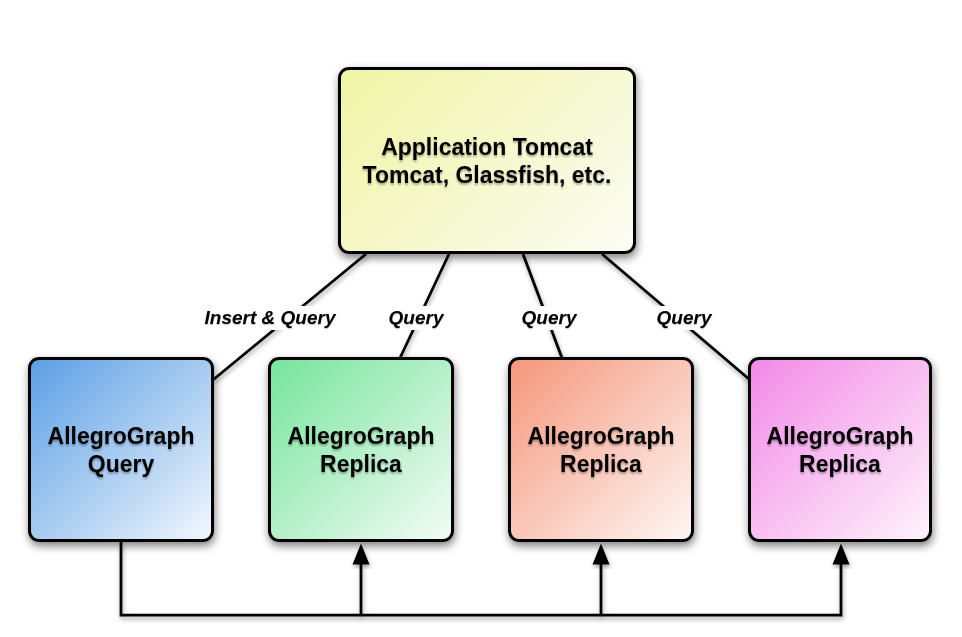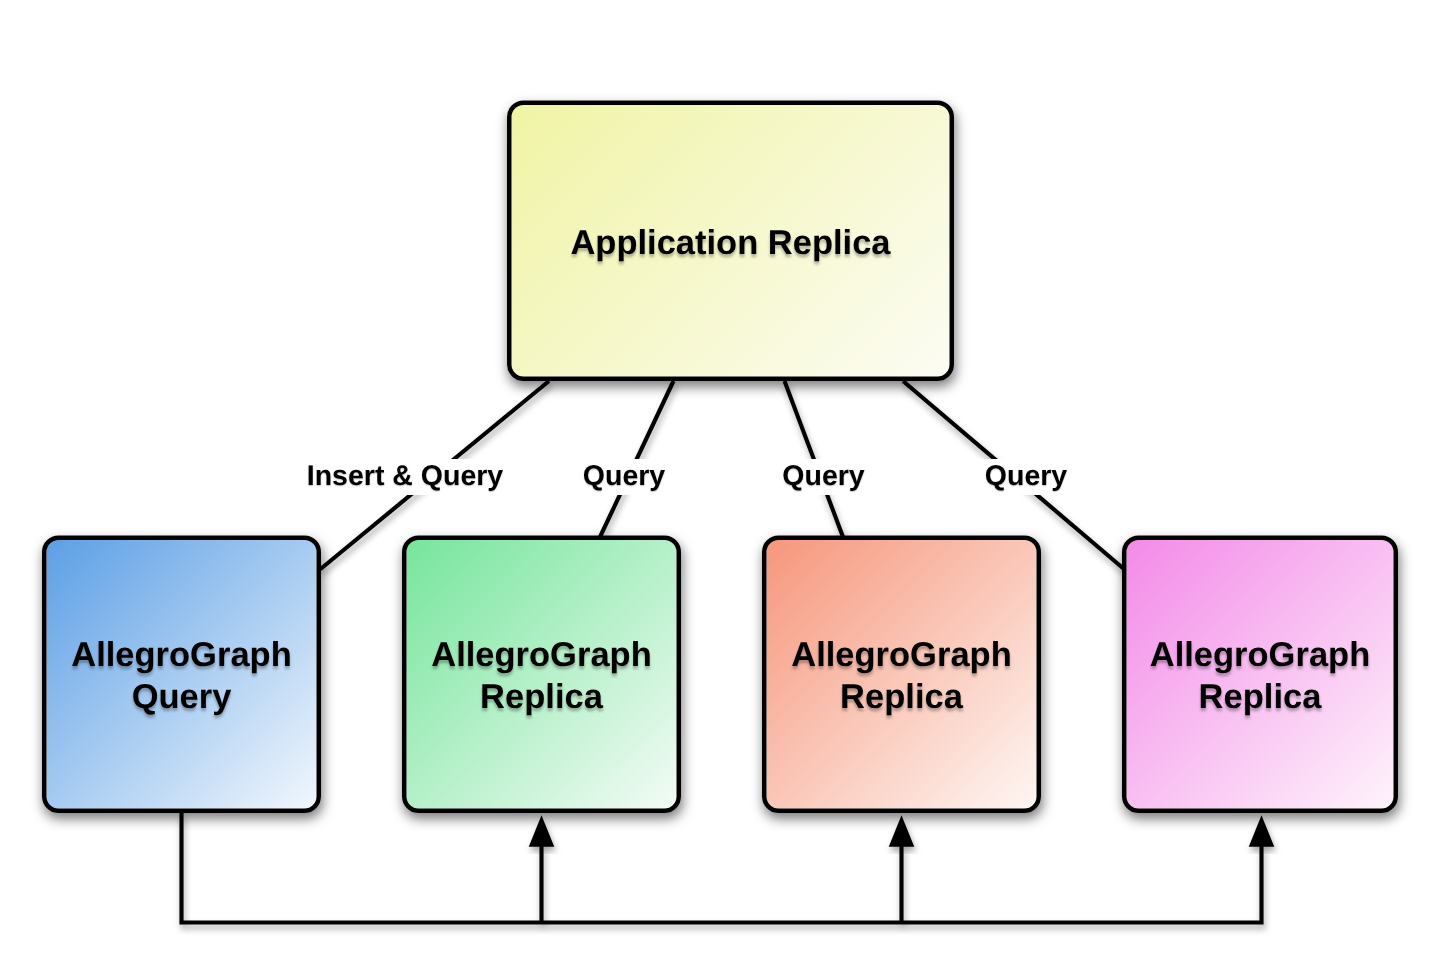--- a/index.html
+++ b/index.html
@@ -48,20 +48,21 @@
   .edge-label {
     position: absolute;
     transform: translate(-50%, -50%);
     background: #ffffff;
     padding: 1px 5px;
     font-weight: bold;
     font-size: 19px;
     color: #000000;
     white-space: nowrap;
     text-shadow: 0 1px 1px rgba(0,0,0,0.25);
+    font-style: italic;
   }
   .label-insert-query { left: 270px; top: 318px; }
   .label-query-1      { left: 416px; top: 318px; }
   .label-query-2      { left: 549px; top: 318px; }
   .label-query-3      { left: 684px; top: 318px; }
 </style>
 </head>
 <body>
 
 <div class="canvas">
@@ -83,21 +84,22 @@
     </g>
     <g fill="#000000" stroke="none" filter="url(#lineShadow)">
       <polygon points="361,543.5 352.5,564.5 369.5,564.5"></polygon>
       <polygon points="601,543.5 592.5,564.5 609.5,564.5"></polygon>
       <polygon points="841,543.5 832.5,564.5 849.5,564.5"></polygon>
     </g>
   </svg>
 
   <div class="node node-app" style="background: linear-gradient(135deg, rgb(240, 244, 164) 0%, rgb(252, 252, 244) 100%);">
     <div class="node-text">
-      <div>Application Replica</div>
+      <div>Application Tomcat</div>
+      <div>Tomcat, Glassfish, etc.</div>
     </div>
   </div>
 
   <div class="node node-master" style="background: linear-gradient(135deg, rgb(92, 159, 229) 0%, rgb(241, 247, 253) 100%);">
     <div class="node-text">
       <div>AllegroGraph</div>
       <div>Query</div>
     </div>
   </div>
 

